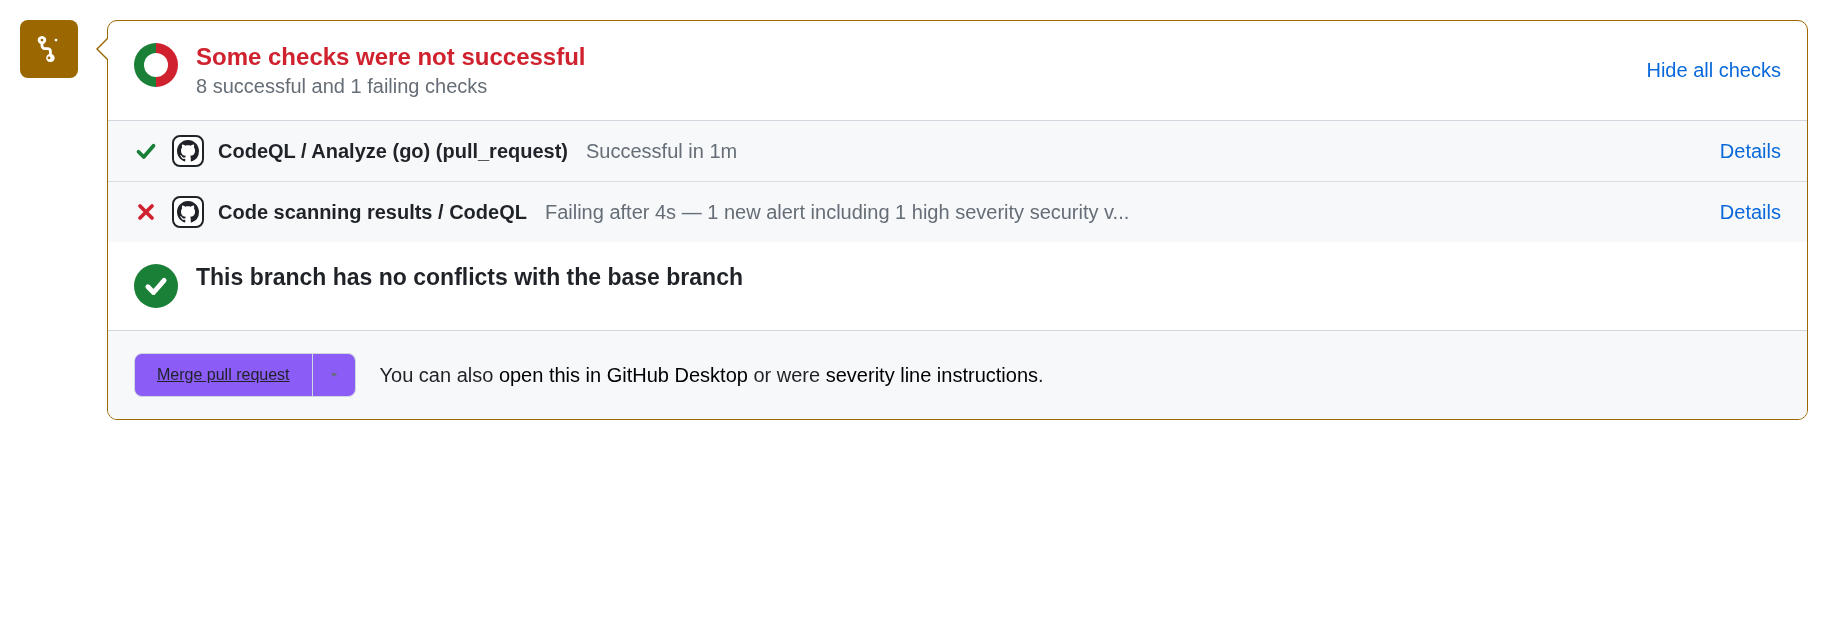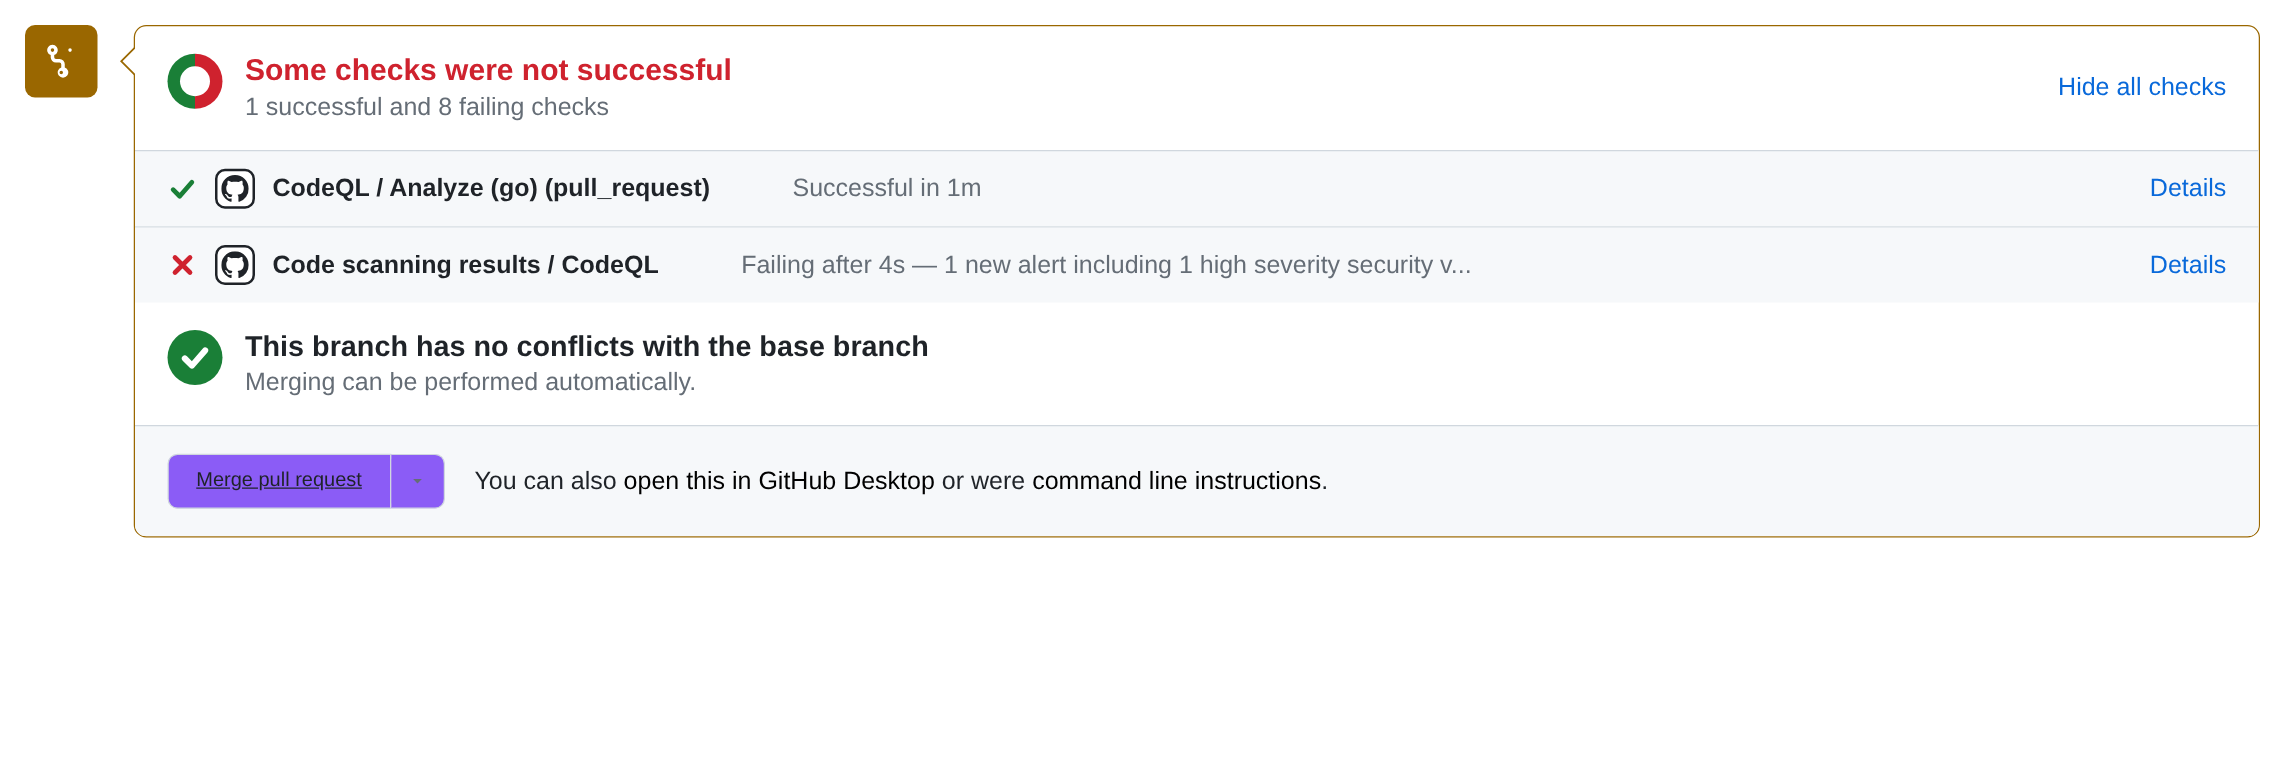--- a/index.html
+++ b/index.html
@@ -107,21 +107,21 @@
       flex-shrink: 0;
       background: #fff;
     }
     .gh-avatar svg { width: 22px; height: 22px; fill: #1f2328; }
     .check-name { font-weight: 600; color: #1f2328; }
     .check-detail {
       color: #656d76; margin-left: 18px;
       overflow: hidden; text-overflow: ellipsis; white-space: nowrap;
     }
     .check-text-wrap {
-      flex: 1; display: flex; align-items: flex-start; min-width: 0; gap: 48px;
+      flex: 1; display: flex; align-items: flex-start; min-width: 0;
     }
     .details-link { color: #0969da; cursor: pointer; margin-left: 20px; }
     .merge-footer {
       border-top: 1px solid #d0d7de;
       background: #f6f8fa;
       padding: 22px 26px;
       display: flex; align-items: center; gap: 24px;
       font-size: 20px;
     }
     .btn-group { display: flex; }
@@ -150,21 +150,21 @@
       <path d="M5 3.25a.75.75 0 1 1-1.5 0 .75.75 0 0 1 1.5 0Zm0 2.122a2.25 2.25 0 1 0-1.5 0v.878A2.25 2.25 0 0 0 5.75 8.5h1.5a.75.75 0 0 1 .75.75v1.378a2.25 2.25 0 1 0 1.5 0V9.25a2.25 2.25 0 0 0-2.25-2.25h-1.5A.75.75 0 0 1 5 6.25v-.878Zm3.75 7.378a.75.75 0 1 1-1.5 0 .75.75 0 0 1 1.5 0Zm3-8.75a.75.75 0 1 0 0-1.5.75.75 0 0 0 0 1.5Z"></path>
     </svg>
   </div>
   <div class="speech-triangle"></div>
   <div class="merge-box">
 
     <div class="section">
       <div class="status-ring"></div>
       <div class="section-text">
         <div class="section-title-red">Some checks were not successful</div>
-        <div class="section-sub">1 successful and 8 failing checks</div>
+        <div class="section-sub">8 successful and 1 failing checks</div>
       </div>
       <a class="hide-link">Hide all checks</a>
     </div>
 
     <div class="checks-list">
       <div class="check-row">
         <span class="check-status-icon pass">
           <svg viewBox="0 0 16 16">
               <path d="M3 8.5 L6.5 12 L13 4.5"></path>
             </svg>
@@ -200,32 +200,31 @@
     </div>
 
     <div class="section">
       <div class="status-check">
         <svg viewBox="0 0 16 16">
             <path d="M3 8.5 L6.5 12 L13 4.5"></path>
           </svg>
       </div>
       <div class="section-text">
         <div class="section-title">This branch has no conflicts with the base branch</div>
-        <div class="section-sub">Merging can be performed automatically.</div>
       </div>
     </div>
 
     <div class="merge-footer">
       <div class="btn-group">
         <button class="btn btn-main">Merge pull request</button>
         <button class="btn btn-drop">
           <svg viewBox="0 0 16 16">
               <path d="M4 6 L8 10 L12 6 Z"></path>
             </svg>
         </button>
       </div>
       <div class="footer-text">
-        <span>You can also </span><a class="footer-link">open this in GitHub Desktop</a><span> or were </span><a class="footer-link">command line instructions</a><span>.</span>
+        <span>You can also </span><a class="footer-link">open this in GitHub Desktop</a><span> or were </span><a class="footer-link">severity line instructions</a><span>.</span>
       </div>
     </div>
 
   </div>
 </div>
 
 </body></html>

